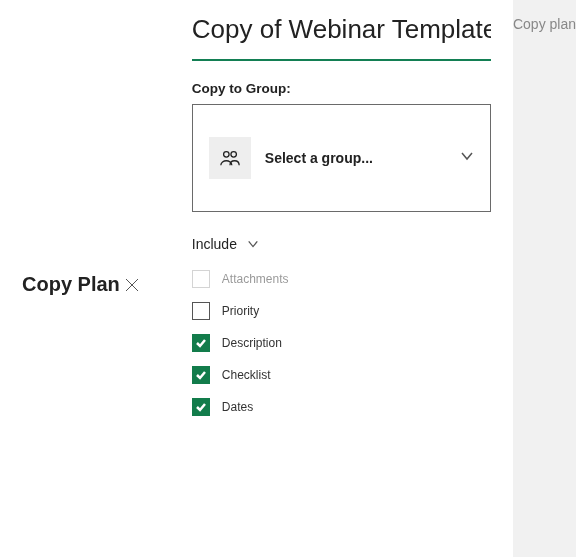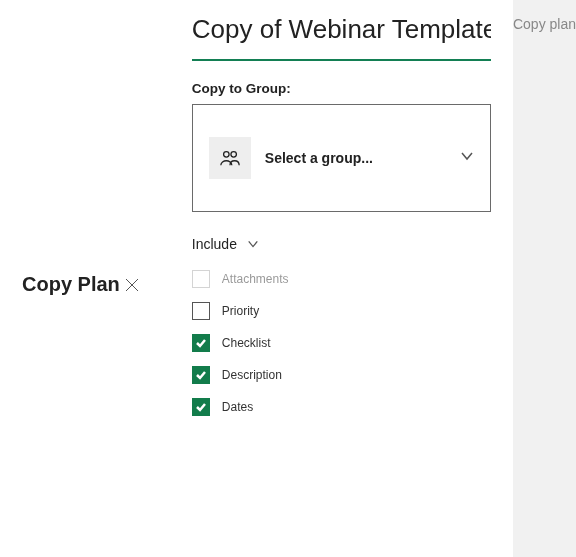--- a/index.html
+++ b/index.html
@@ -197,29 +197,29 @@
         <div class="option-row">
           <div class="checkbox"></div>
           <span class="option-label">Priority</span>
         </div>
         <div class="option-row">
           <div class="checkbox checked">
             <svg viewBox="0 0 12 12">
               <polyline points="2,6 5,9 10,3"></polyline>
             </svg>
           </div>
-          <span class="option-label">Checklist</span>
+          <span class="option-label">Description</span>
         </div>
         <div class="option-row">
           <div class="checkbox checked">
             <svg viewBox="0 0 12 12">
               <polyline points="2,6 5,9 10,3"></polyline>
             </svg>
           </div>
-          <span class="option-label">Description</span>
+          <span class="option-label">Checklist</span>
         </div>
         <div class="option-row">
           <div class="checkbox checked">
             <svg viewBox="0 0 12 12">
               <polyline points="2,6 5,9 10,3"></polyline>
             </svg>
           </div>
           <span class="option-label">Dates</span>
         </div>
       </div>

